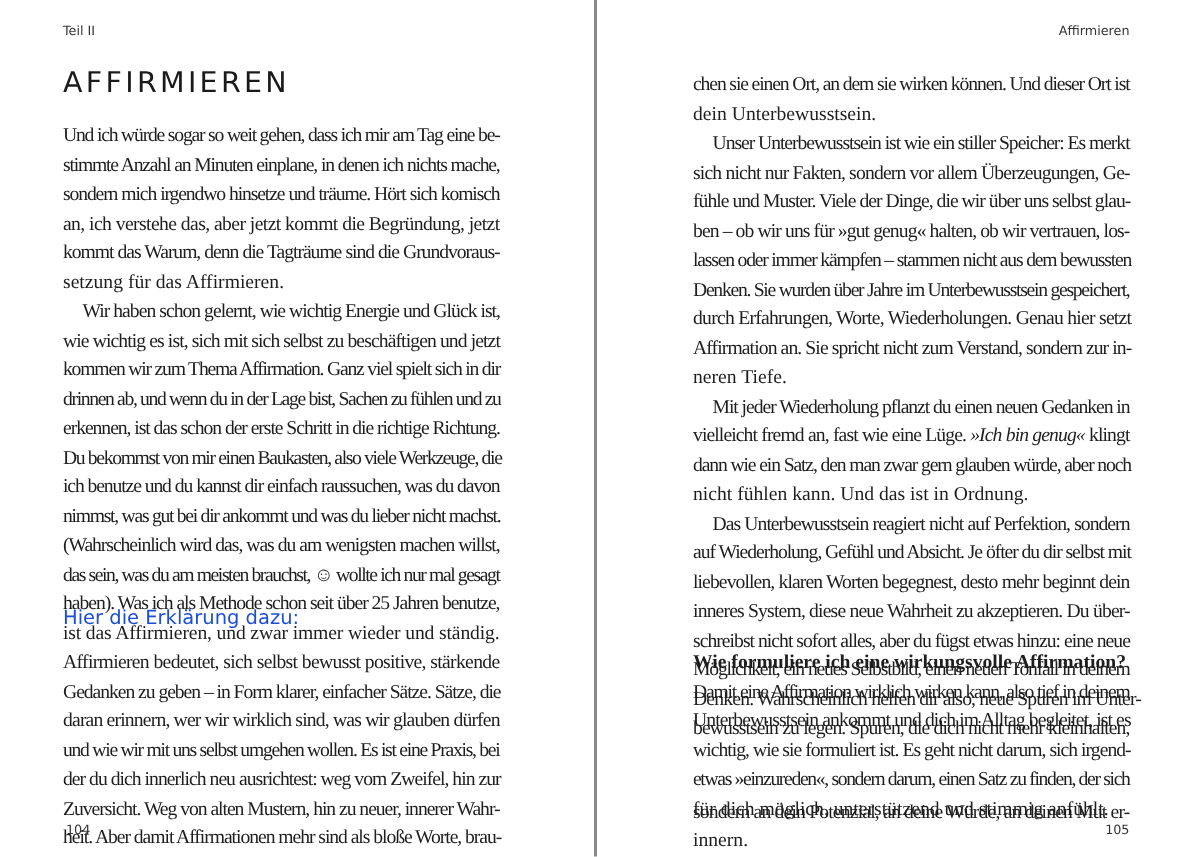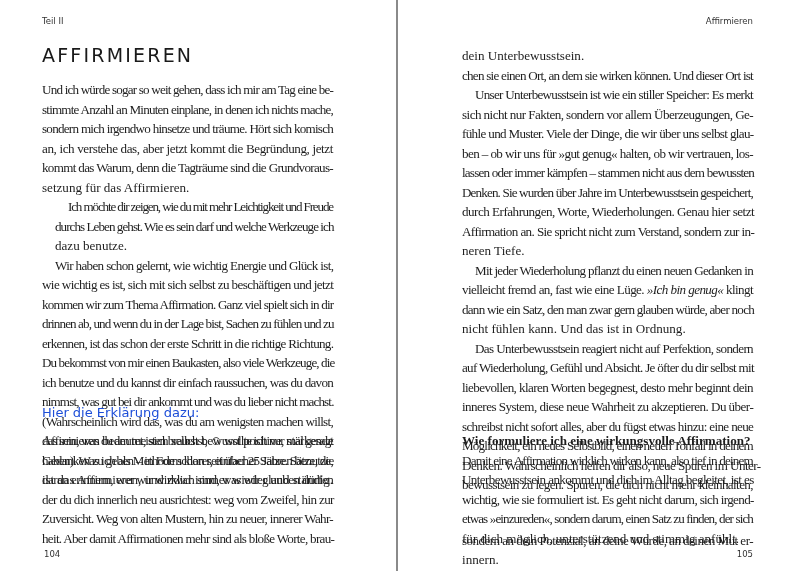--- a/index.html
+++ b/index.html
@@ -64,25 +64,20 @@
 
     <div class="text-block" style="top:80px;">
       <p>
         <span class="line" style="white-space: nowrap; letter-spacing: -0.8px;">Und ich würde sogar so weit gehen, dass ich mir am Tag eine be-</span>
         <span class="line" style="white-space: nowrap; letter-spacing: -0.8px;">stimmte Anzahl an Minuten einplane, in denen ich nichts mache,</span>
         <span class="line" style="white-space: nowrap; letter-spacing: -0.75px;">sondern mich irgendwo hinsetze und träume. Hört sich komisch</span>
         <span class="line" style="white-space: nowrap; letter-spacing: -0.4px;">an, ich verstehe das, aber jetzt kommt die Begründung, jetzt</span>
         <span class="line" style="white-space: nowrap; letter-spacing: -0.7px;">kommt das Warum, denn die Tagträume sind die Grundvoraus-</span>
         <span class="line last" style="white-space: nowrap;">setzung für das Affirmieren.</span>
       </p>
-      <p class="indent">
-        <span class="line" style="padding-left: 13px; white-space: nowrap; letter-spacing: -1.15px;">Ich möchte dir zeigen, wie du mit mehr Leichtigkeit und Freude</span>
-        <span class="line" style="white-space: nowrap; letter-spacing: -0.95px;">durchs Leben gehst. Wie es sein darf und welche Werkzeuge ich</span>
-        <span class="line last" style="white-space: nowrap;">dazu benutze.</span>
-      </p>
       <p>
         <span class="line" style="padding-left: 13px; white-space: nowrap; letter-spacing: -0.65px;">Wir haben schon gelernt, wie wichtig Energie und Glück ist,</span>
         <span class="line" style="white-space: nowrap; letter-spacing: -0.6px;">wie wichtig es ist, sich mit sich selbst zu beschäftigen und jetzt</span>
         <span class="line" style="white-space: nowrap; letter-spacing: -0.8px;">kommen wir zum Thema Affirmation. Ganz viel spielt sich in dir</span>
         <span class="line" style="white-space: nowrap; letter-spacing: -0.9px;">drinnen ab, und wenn du in der Lage bist, Sachen zu fühlen und zu</span>
         <span class="line" style="white-space: nowrap; letter-spacing: -0.7px;">erkennen, ist das schon der erste Schritt in die richtige Richtung.</span>
         <span class="line" style="white-space: nowrap; letter-spacing: -0.9px;">Du bekommst von mir einen Baukasten, also viele Werkzeuge, die</span>
         <span class="line" style="white-space: nowrap; letter-spacing: -0.75px;">ich benutze und du kannst dir einfach raussuchen, was du davon</span>
         <span class="line" style="white-space: nowrap; letter-spacing: -0.85px;">nimmst, was gut bei dir ankommt und was du lieber nicht machst.</span>
         <span class="line" style="white-space: nowrap; letter-spacing: -0.7px;">(Wahrscheinlich wird das, was du am wenigsten machen willst,</span>
@@ -92,38 +87,39 @@
       </p>
     </div>
 
     <h2 class="section-head" style="top:405px;">Hier die Erklärung dazu:</h2>
 
     <div class="text-block" style="top:431px;">
       <p>
         <span class="line" style="white-space: nowrap; letter-spacing: -0.45px;">Affirmieren bedeutet, sich selbst bewusst positive, stärkende</span>
         <span class="line" style="white-space: nowrap; letter-spacing: -0.7px;">Gedanken zu geben – in Form klarer, einfacher Sätze. Sätze, die</span>
         <span class="line" style="white-space: nowrap; letter-spacing: -0.55px;">daran erinnern, wer wir wirklich sind, was wir glauben dürfen</span>
+        <span class="line" style="white-space: nowrap; letter-spacing: -0.85px;">und wie wir mit uns selbst umgehen wollen. Es ist eine Praxis, bei</span>
         <span class="line" style="white-space: nowrap; letter-spacing: -0.65px;">der du dich innerlich neu ausrichtest: weg vom Zweifel, hin zur</span>
         <span class="line" style="white-space: nowrap; letter-spacing: -0.7px;">Zuversicht. Weg von alten Mustern, hin zu neuer, innerer Wahr-</span>
         <span class="line" style="white-space: nowrap; letter-spacing: -0.7px;">heit. Aber damit Affirmationen mehr sind als bloße Worte, brau-</span>
       </p>
     </div>
 
     <div class="folio">104</div>
   </div>
 
   <div class="gutter"></div>
 
   <div class="page page-right">
     <div class="running-head">Affirmieren</div>
 
     <div class="text-block" style="top:46px;">
       <p>
+        <span class="line" style="white-space: nowrap; letter-spacing: -0.75px;">chen sie einen Ort, an dem sie wirken können. Und dieser Ort ist</span>
         <span class="line last" style="white-space: nowrap;">dein Unterbewusstsein.</span>
-        <span class="line" style="white-space: nowrap; letter-spacing: -0.75px;">chen sie einen Ort, an dem sie wirken können. Und dieser Ort ist</span>
       </p>
       <p>
         <span class="line" style="padding-left: 13px; white-space: nowrap; letter-spacing: -0.7px;">Unser Unterbewusstsein ist wie ein stiller Speicher: Es merkt</span>
         <span class="line" style="white-space: nowrap; letter-spacing: -0.55px;">sich nicht nur Fakten, sondern vor allem Überzeugungen, Ge-</span>
         <span class="line" style="white-space: nowrap; letter-spacing: -0.65px;">fühle und Muster. Viele der Dinge, die wir über uns selbst glau-</span>
         <span class="line" style="white-space: nowrap; letter-spacing: -0.6px;">ben – ob wir uns für »gut genug« halten, ob wir vertrauen, los-</span>
         <span class="line" style="white-space: nowrap; letter-spacing: -0.8px;">lassen oder immer kämpfen – stammen nicht aus dem bewussten</span>
         <span class="line" style="white-space: nowrap; letter-spacing: -0.85px;">Denken. Sie wurden über Jahre im Unterbewusstsein gespeichert,</span>
         <span class="line" style="white-space: nowrap; letter-spacing: -0.5px;">durch Erfahrungen, Worte, Wiederholungen. Genau hier setzt</span>
         <span class="line" style="white-space: nowrap; letter-spacing: -0.6px;">Affirmation an. Sie spricht nicht zum Verstand, sondern zur in-</span>

